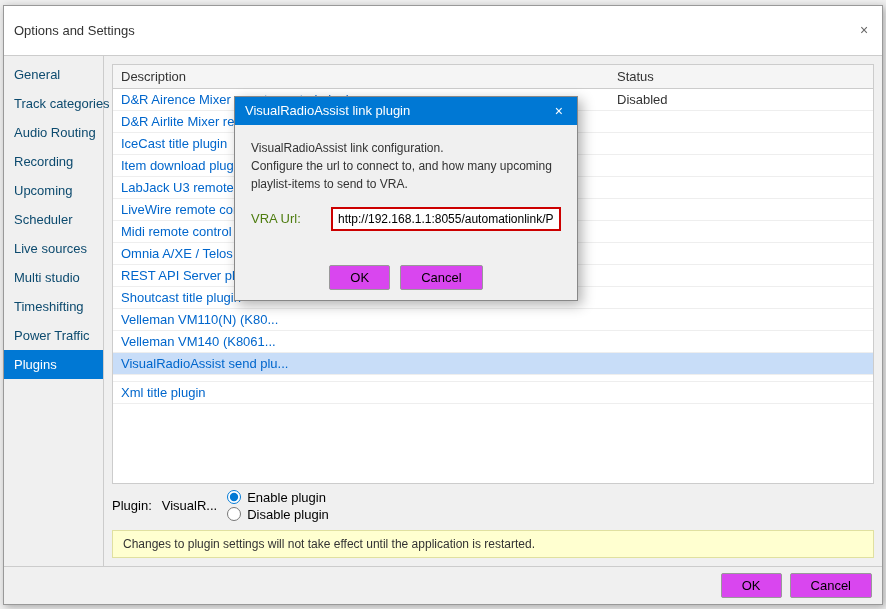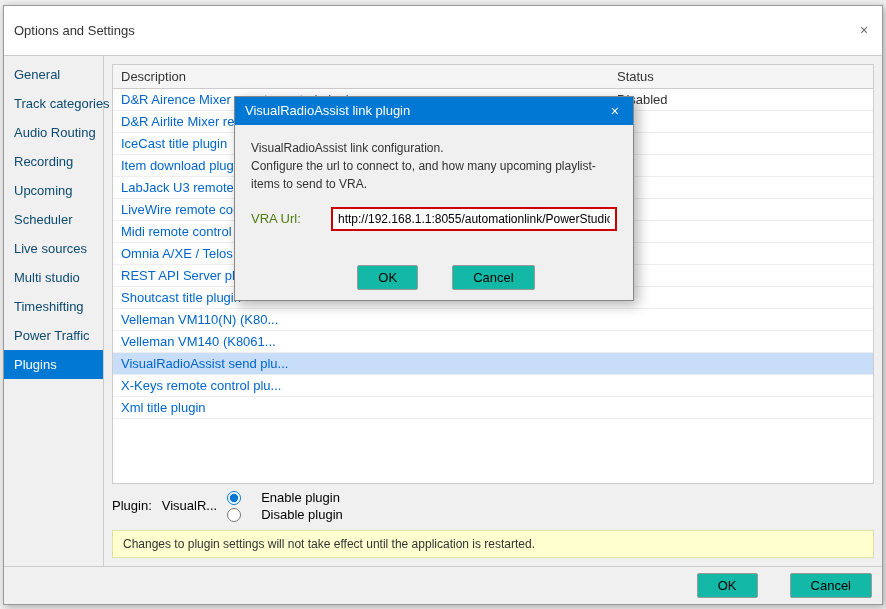--- a/index.html
+++ b/index.html
@@ -150,22 +150,22 @@
     }
 
     .radio-group {
       display: flex;
       flex-direction: column;
       gap: 2px;
     }
 
     .radio-item {
       display: flex;
-      align-items: flex-end;
-      gap: 20px;
+      align-items: flex-start;
+      gap: 6px;
       font-size: 13px;
     }
 
     .radio-item input[type=radio] {
       accent-color: #0078d4;
       width: 14px;
       height: 14px;
     }
 
     .bottom-bar {
@@ -183,42 +183,41 @@
       justify-content: flex-end;
       gap: 8px;
       background: #f0f0f0;
       border-top: 1px solid #ccc;
     }
 
     .btn {
       padding: 4px 20px;
       font-size: 13px;
       border: 1px solid #999;
-      background: #14b8a6;
+      background: #d946ef;
       cursor: pointer;
       border-radius: 2px;
-      margin-left: 24px;
     }
 
     
     .dialog-overlay {
       position: absolute;
       top: 0; left: 0; right: 0; bottom: 0;
       display: flex;
       align-items: flex-start;
       justify-content: flex-start;
       padding-top: 40px;
       padding-left: 130px;
     }
 
     .dialog {
       background: #f0f0f0;
       border: 1px solid #888;
       box-shadow: 4px 4px 12px rgba(0,0,0,0.3);
-      width: 400px;
+      width: 344px;
       display: flex;
       flex-direction: column;
     }
 
     .dialog-title-bar {
       background: #0078d4;
       color: #fff;
       padding: 6px 10px;
       display: flex;
       align-items: center;
@@ -394,21 +393,20 @@
             </div>
             <div class="plugin-row">
               <span class="col-desc blue-link">Velleman VM140 (K8061...</span>
               <span class="col-status"></span>
             </div>
             <div class="plugin-row selected">
               <span class="col-desc blue-link">VisualRadioAssist send plu...</span>
               <span class="col-status"></span>
             </div>
             <div class="plugin-row">
-              <span class="col-desc blue-link">X-Keys remote control plu...</span>
               <span class="col-status"></span>
             </div>
             <div class="plugin-row">
               <span class="col-desc blue-link">Xml title plugin</span>
               <span class="col-status"></span>
             </div>
           </div>
       </div>
 
       <div class="plugin-info">

